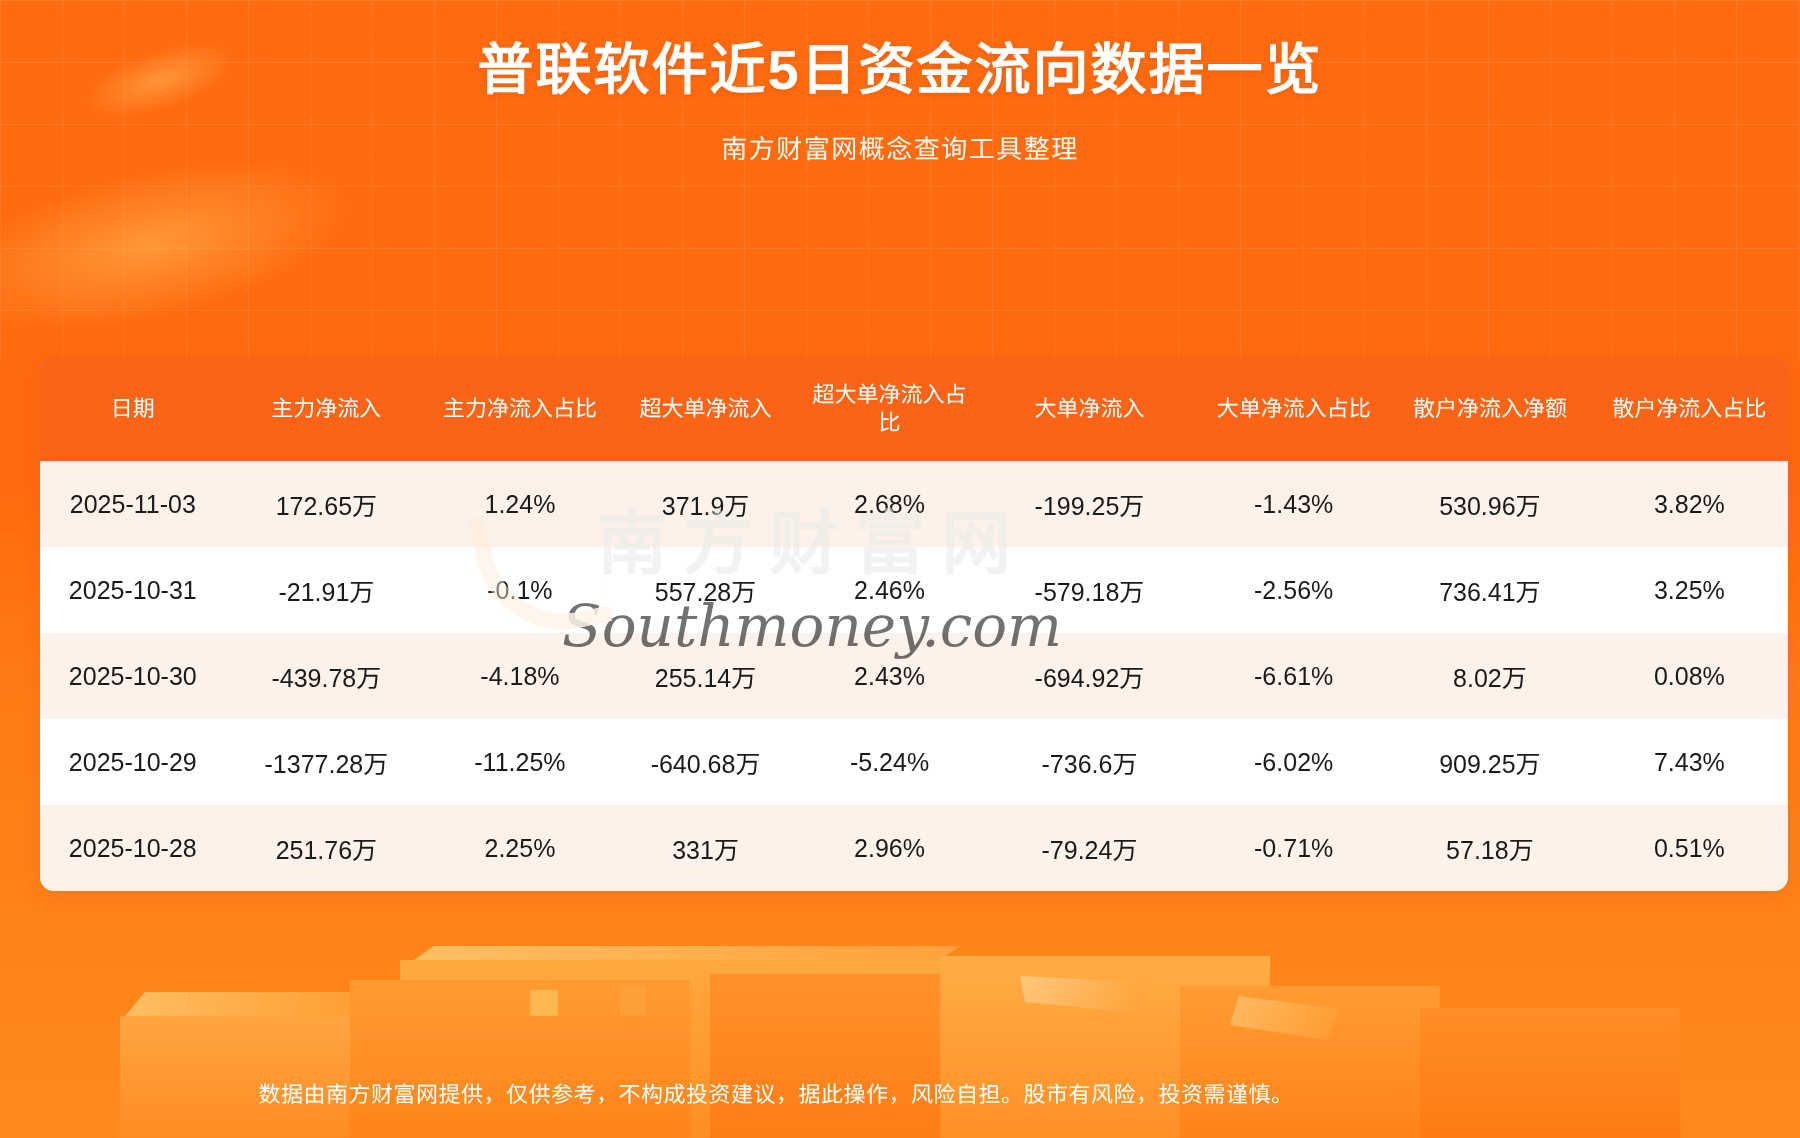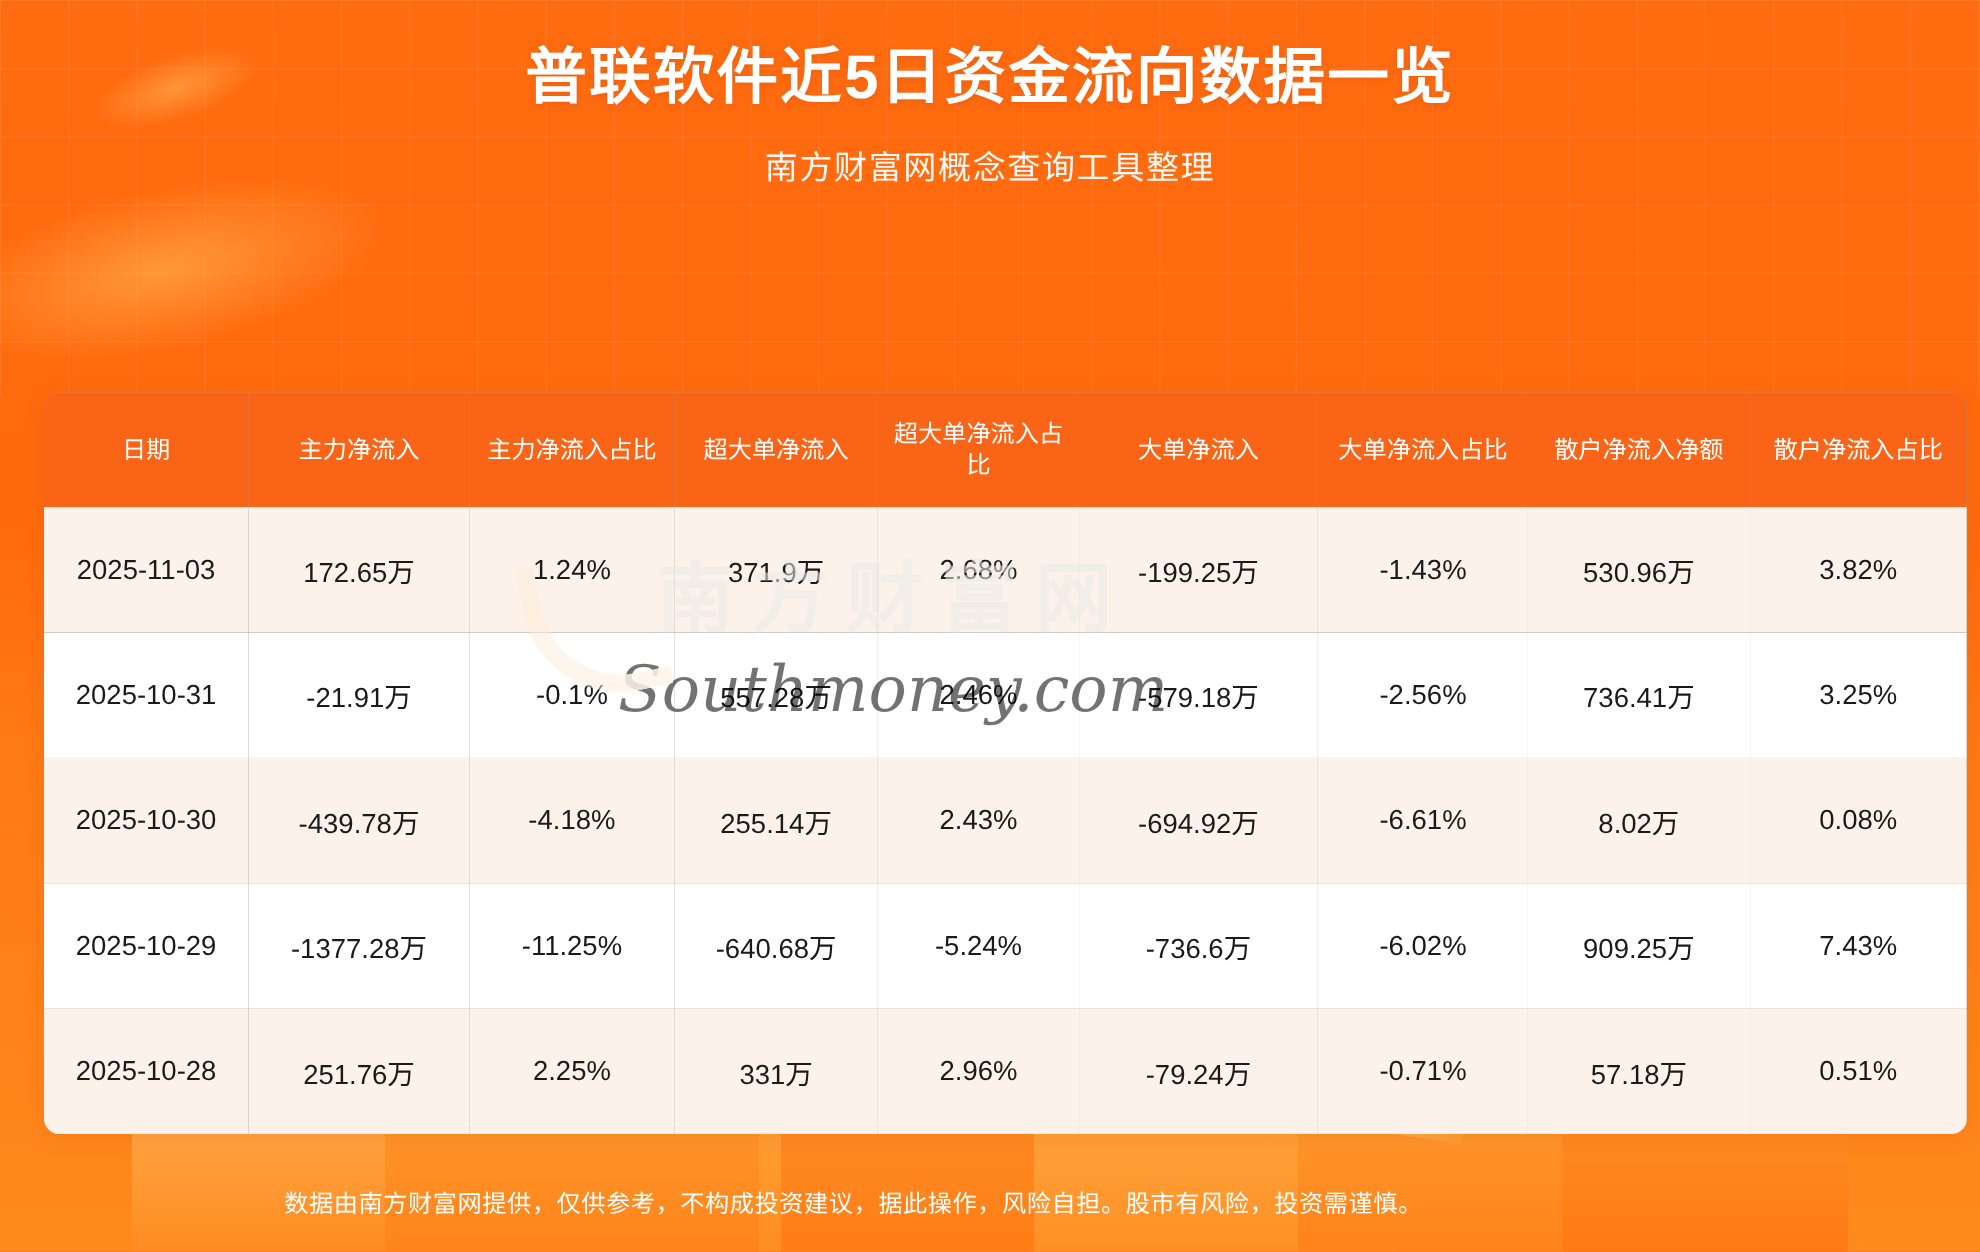--- a/index.html
+++ b/index.html
@@ -86,21 +86,21 @@
     margin-top:38px;
     font-size:56px;
     font-weight:bold;
     color:#ffffff;
     letter-spacing:2px;
     line-height:1.15;
     text-shadow:0 2px 6px rgba(190,70,0,.28);
   }
   .sub-title {
     margin-top:26px;
-    font-size:30px;
+    font-size:26px;
     color:#ffffff;
     letter-spacing:1.5px;
     opacity:.97;
   }
 
   
   .card {
     position:absolute;
     left:40px; top:357px;
     width:1748px;
@@ -118,21 +118,21 @@
     font-weight:normal;
     height:104px;
     padding:6px 4px;
     line-height:1.28;
     text-align:center;
     vertical-align:middle;
   }
   tbody td {
     font-size:25px;
     color:#1a1a1a;
-    height:114px;
+    height:86px;
     text-align:center;
     vertical-align:middle;
     padding:4px;
     position:relative;
     z-index:2;
   }
   tbody tr:nth-child(odd)  td { background:#fdf2e9; }
   tbody tr:nth-child(even) td { background:#ffffff; }
 
   

